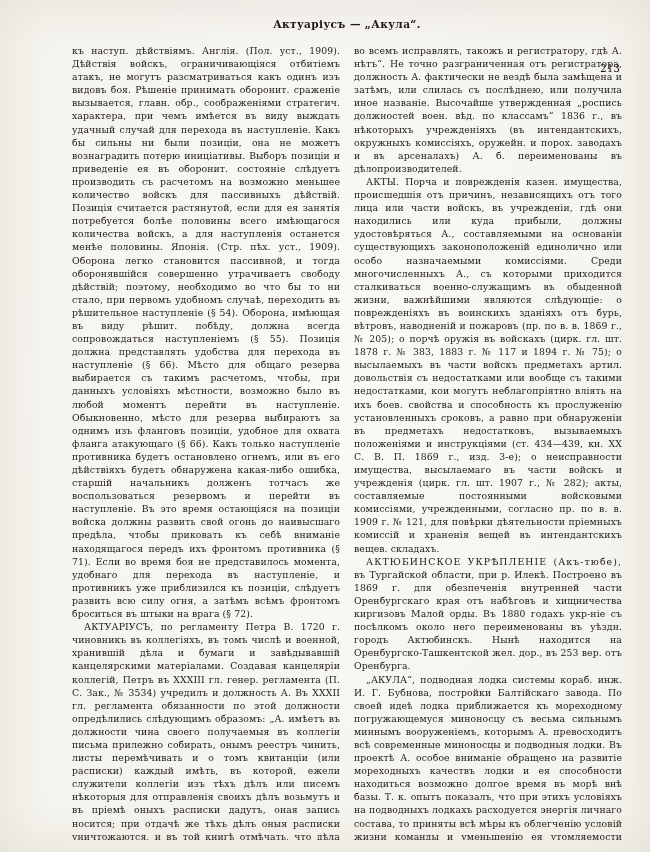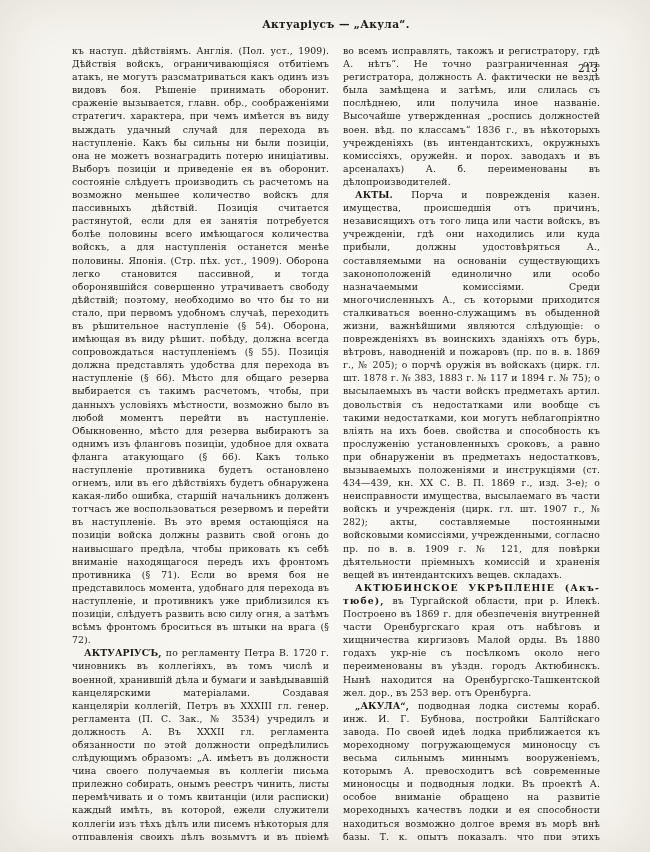--- a/index.html
+++ b/index.html
@@ -11,21 +11,21 @@
     overflow:hidden;
   }
   .page{
     position:relative;
     width:650px;height:852px;
     box-sizing:border-box;
     background:#f6f4ee;
     background-image:
       radial-gradient(ellipse at 50% 45%, rgba(255,255,255,.55), rgba(0,0,0,0) 70%);
     box-shadow: inset 0 0 55px rgba(60,50,30,.10);
-    padding:18px 50px 0 72px;
+    padding:18px 28px 0 72px;
   }
   .header{
     position:relative;
     height:16px;
     margin-bottom:10px;
     font-size:10.5px;
   }
   .running-title{
     position:absolute;left:0;right:0;top:0;
     text-align:center;
@@ -45,21 +45,21 @@
     flex:1 1 0;
     height:796px;
     overflow:hidden;
     text-align:justify;
     font-size:9.3px;
     line-height:13.1px;
     letter-spacing:.1px;
   }
   .para{margin:0;}
   .para.indent{text-indent:12px;}
-  .lead{font-weight:bold;}
+  .lead{font-weight:normal;}
   .lead.spaced{letter-spacing:1.1px;}
 </style>
 </head>
 <body>
 
 <div class="page">
   <div class="header">
     <div class="running-title">Актуаріусъ — „Акула“.</div>
     <div class="page-number">213</div>
   </div>

